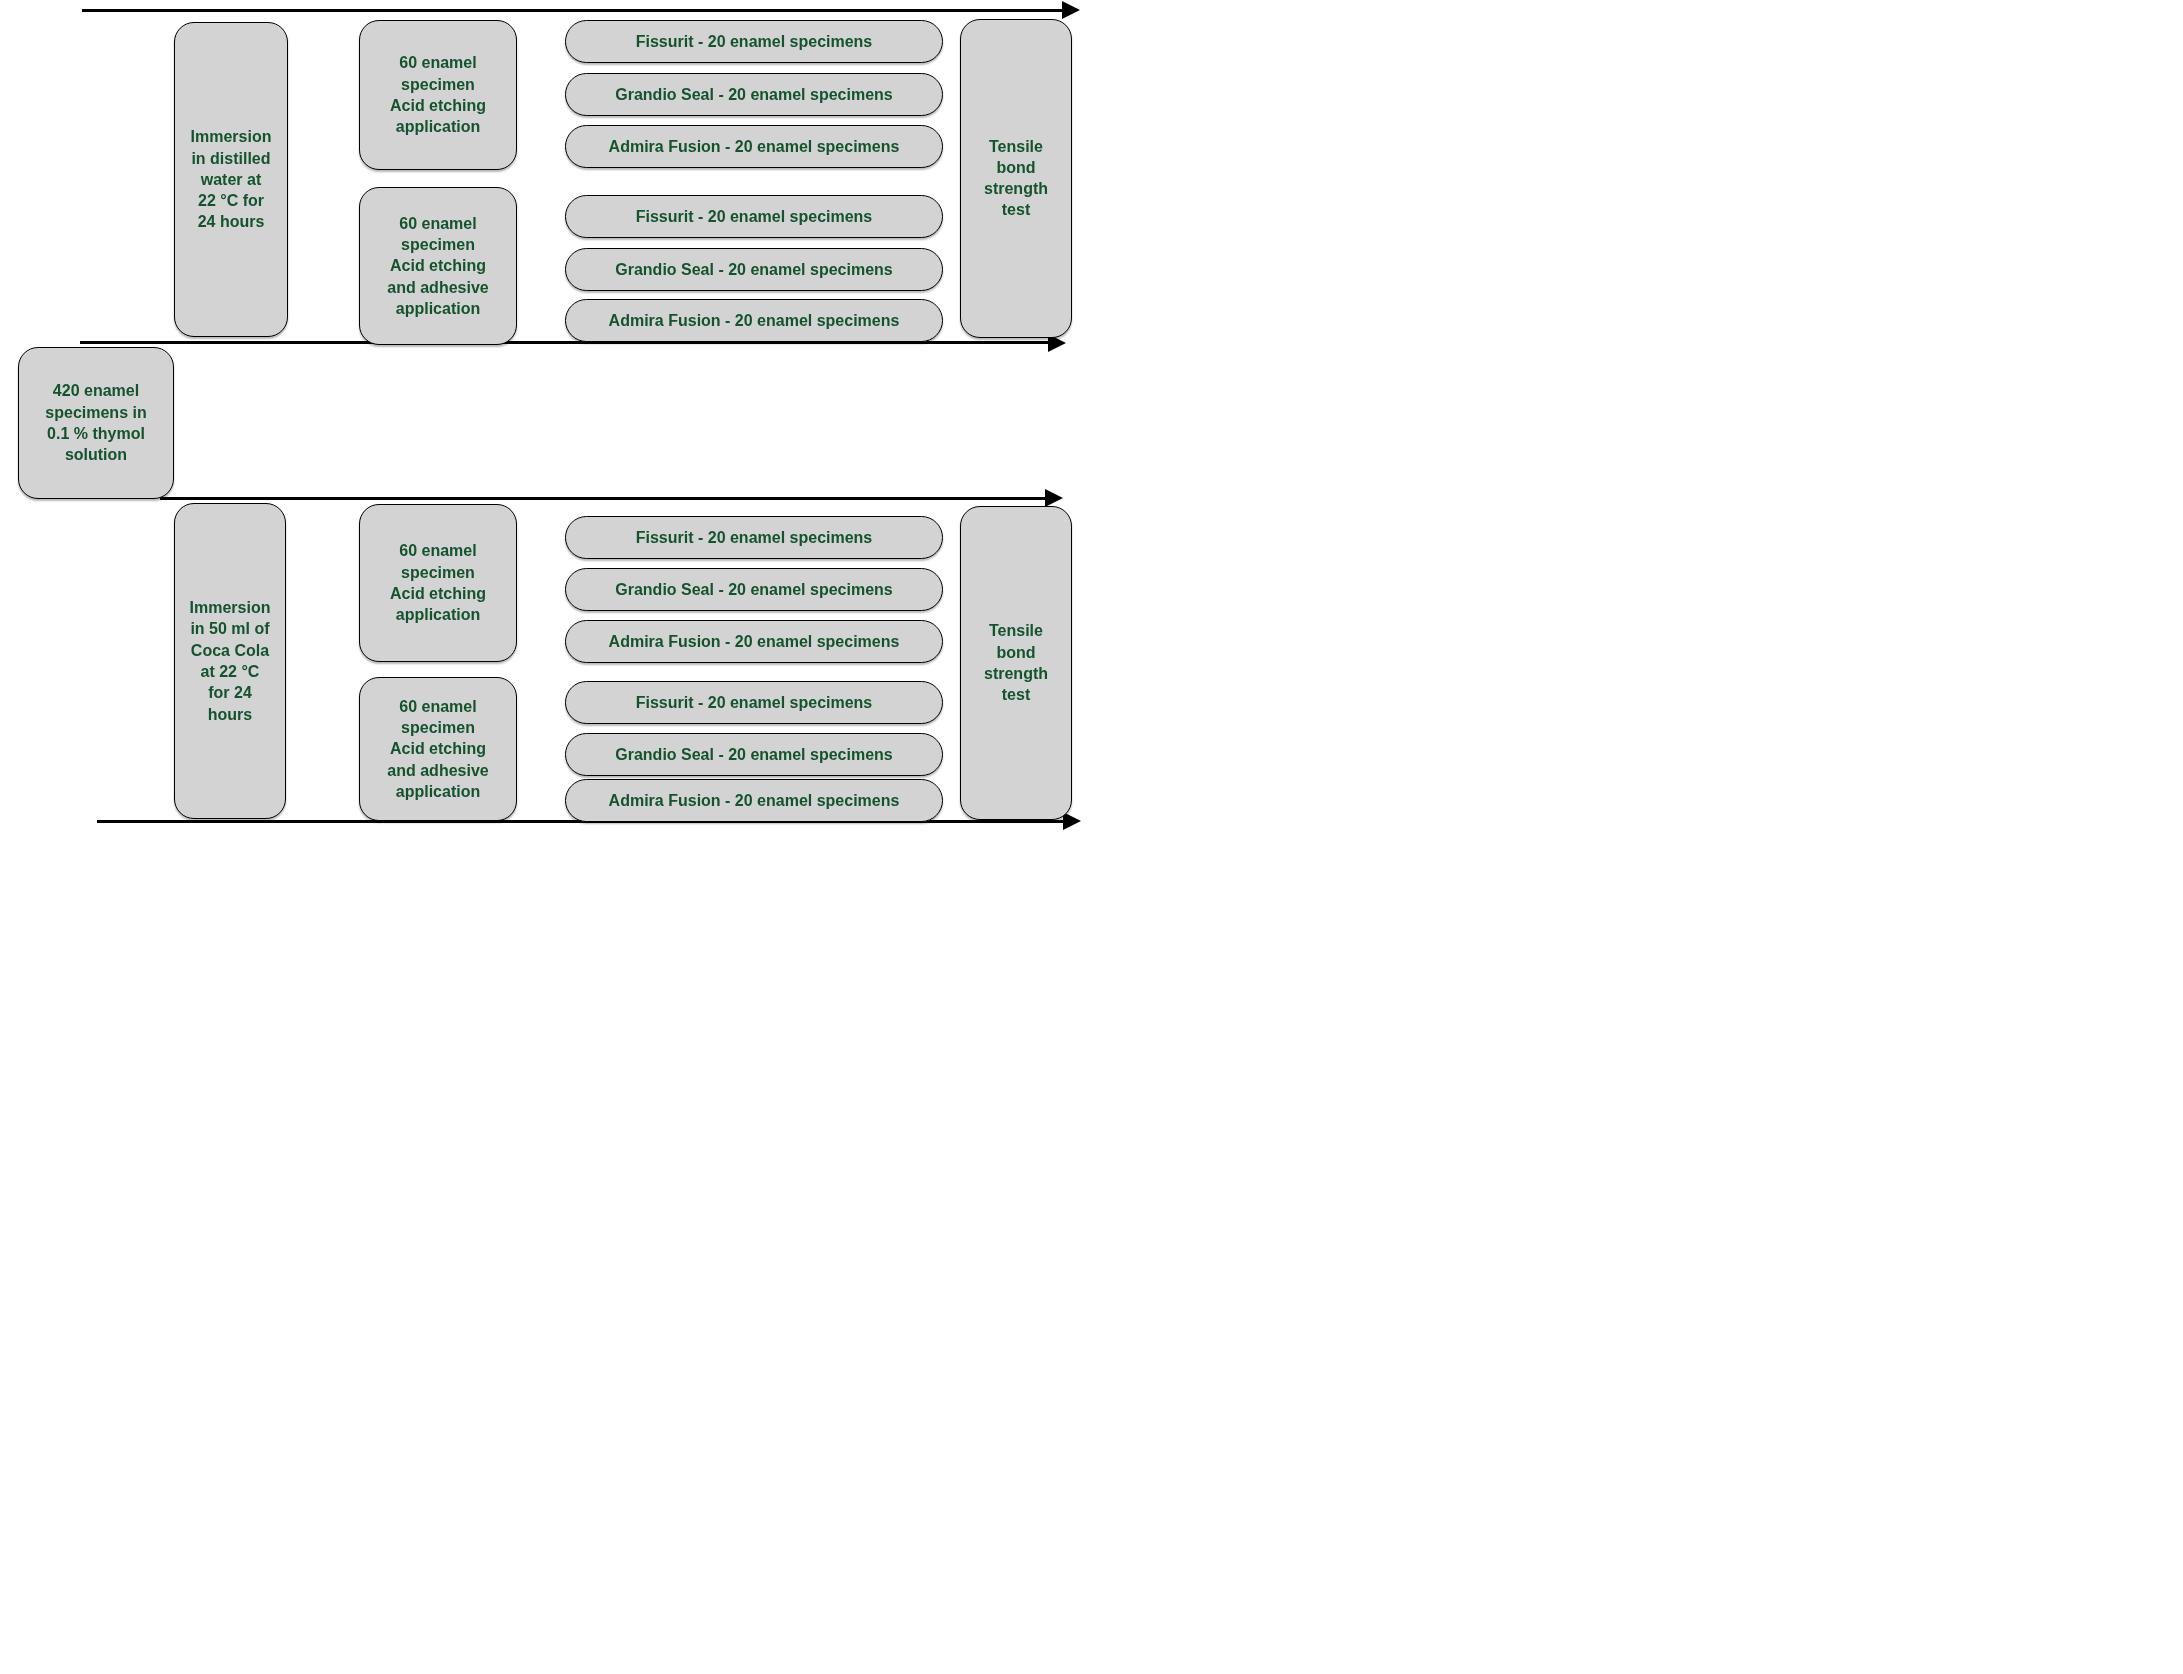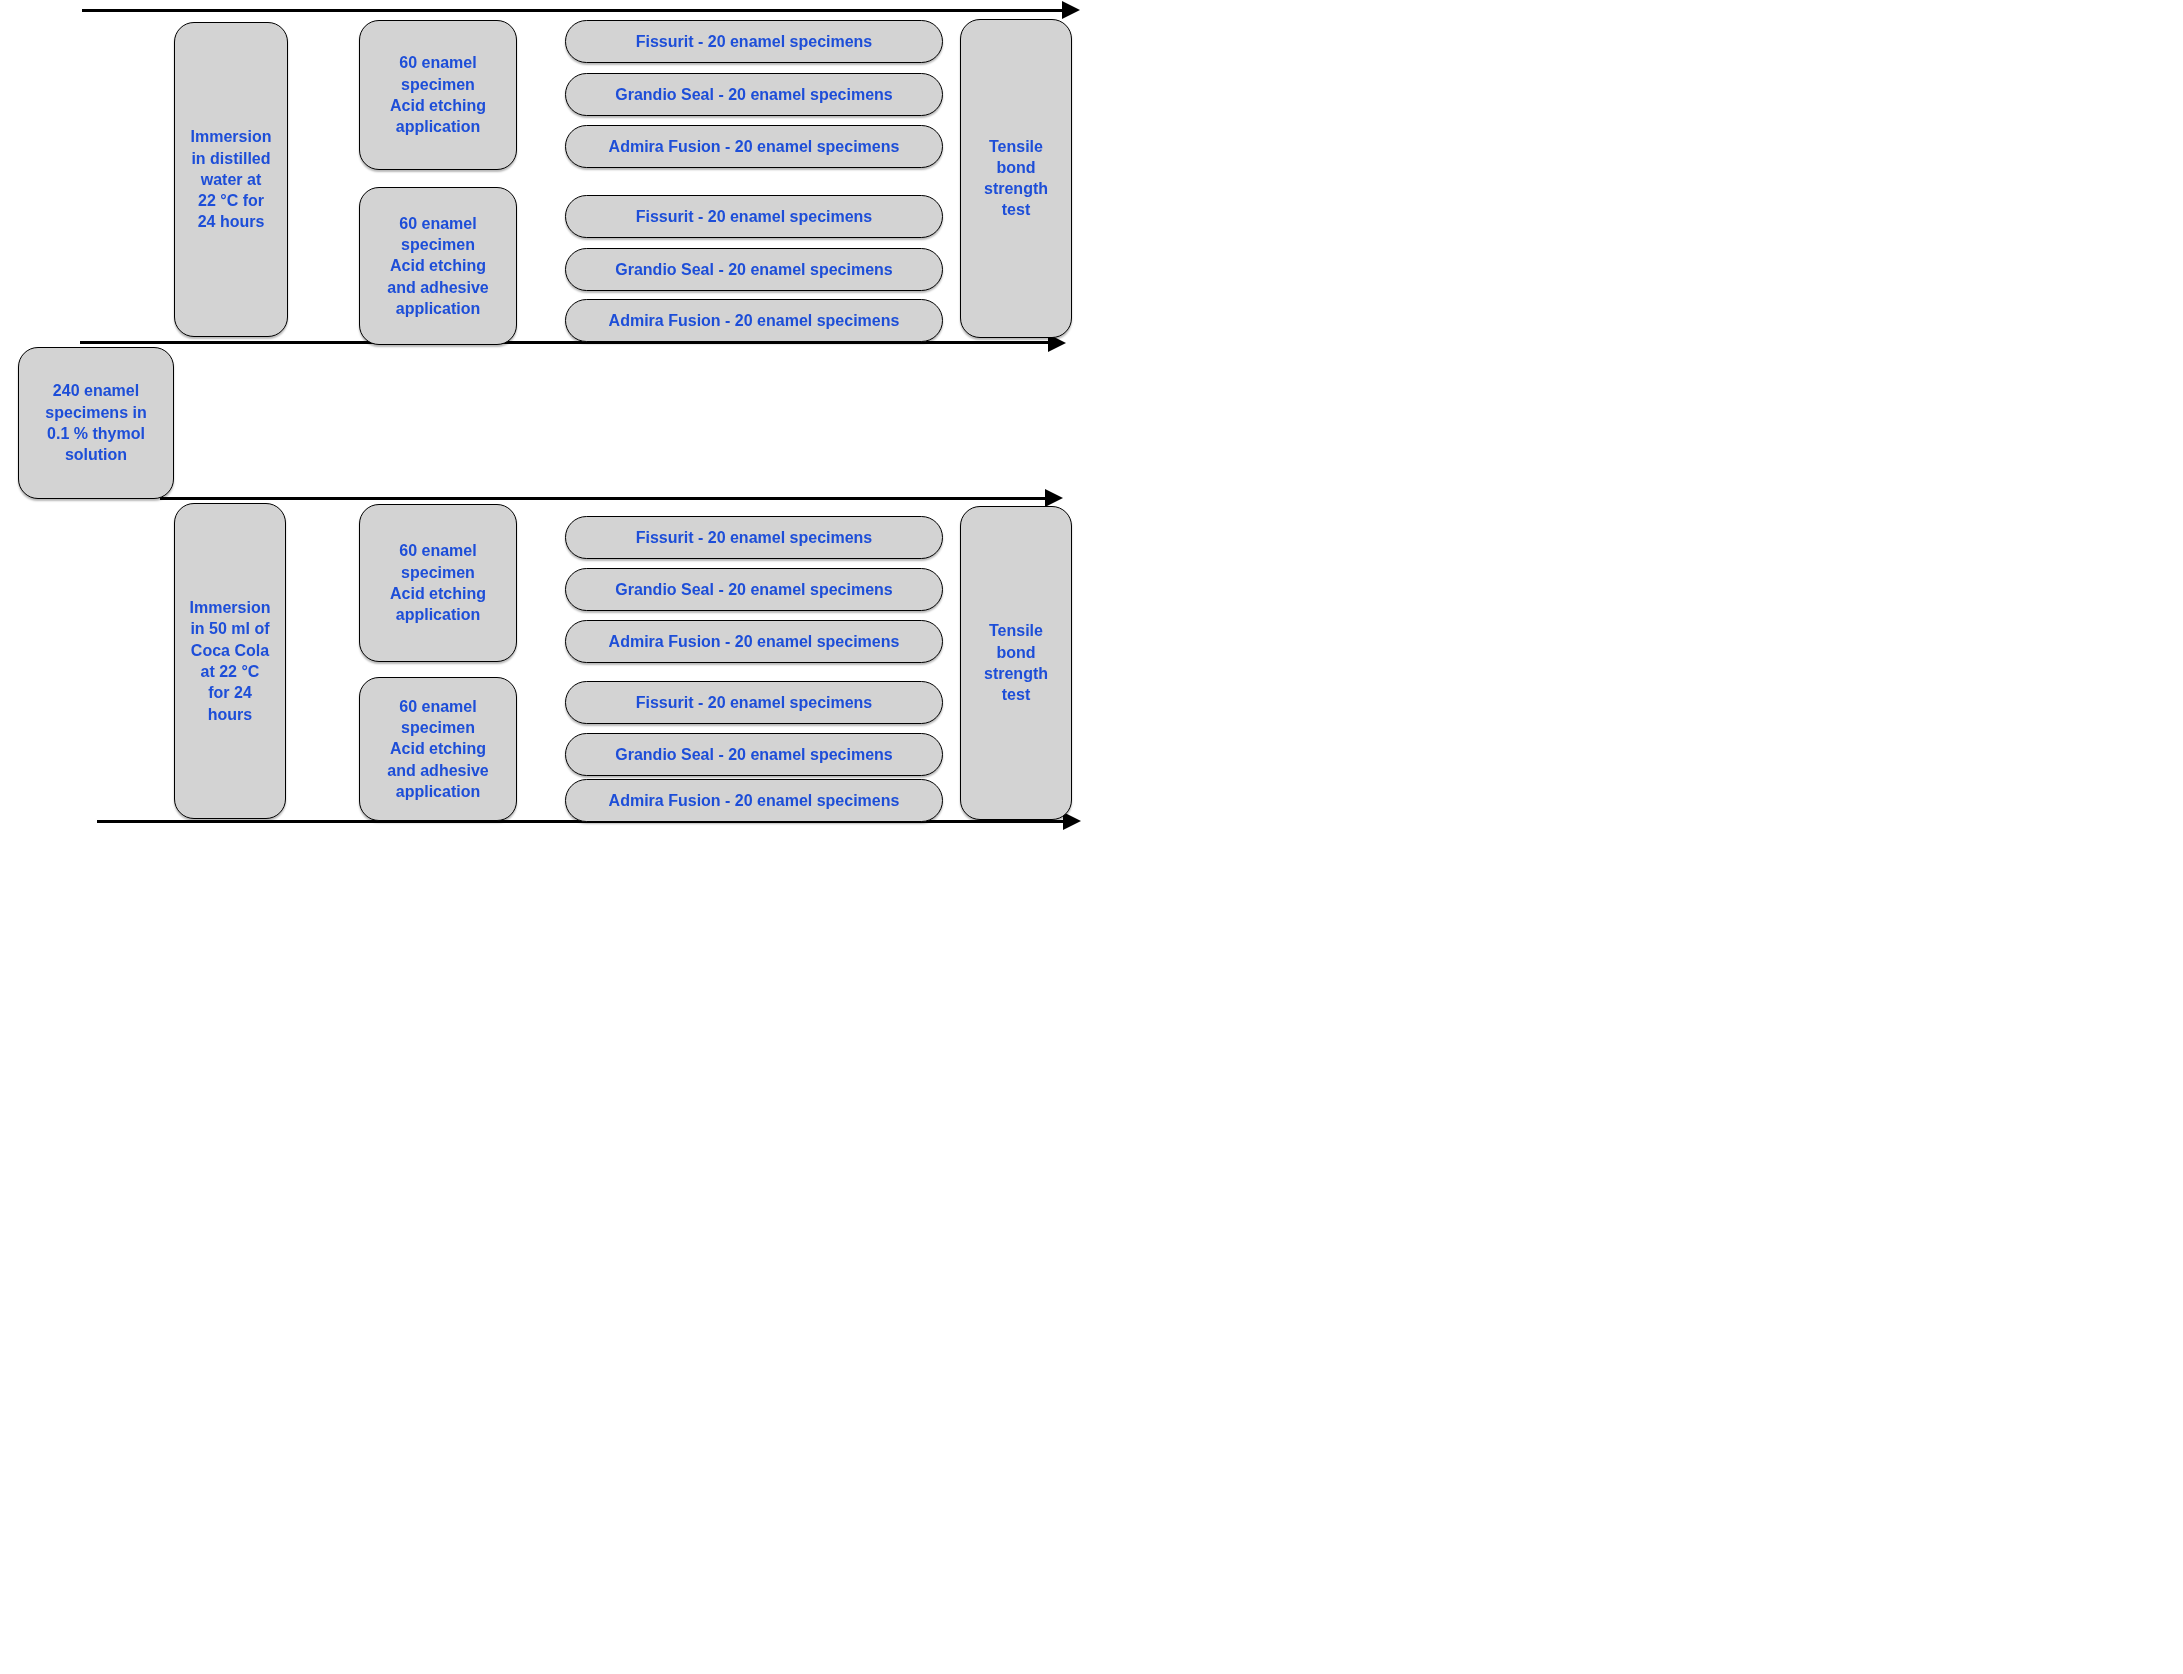--- a/index.html
+++ b/index.html
@@ -41,21 +41,21 @@
   .node {
     position: absolute;
     box-sizing: border-box;
     background: #d3d3d3;
     border: 1.7px solid #000000;
     border-radius: 20px;
     display: flex;
     align-items: center;
     justify-content: center;
     text-align: center;
-    color: #1d4ed8;
+    color: #14532d;
     font-weight: 700;
     font-size: 16px;
     line-height: 1.33;
     white-space: pre-line;
     box-shadow: 0 2px 2px rgba(0,0,0,0.28);
     padding: 2.7px;
   }
   .pill {
     border-radius: 23px;
     left: 565px;
@@ -92,21 +92,21 @@
 
   <div class="aline" id="al1"></div>
   <div class="ahead" id="ah1"></div>
   <div class="aline" id="al2"></div>
   <div class="ahead" id="ah2"></div>
   <div class="aline" id="al3"></div>
   <div class="ahead" id="ah3"></div>
   <div class="aline" id="al4"></div>
   <div class="ahead" id="ah4"></div>
 
-  <div class="node" id="src">240 enamel
+  <div class="node" id="src">420 enamel
 specimens in
 0.1 % thymol
 solution</div>
 
   <div class="node" id="im1">Immersion
 in distilled
 water at
 22 °C for
 24 hours</div>
   <div class="node" id="t1a">60 enamel

